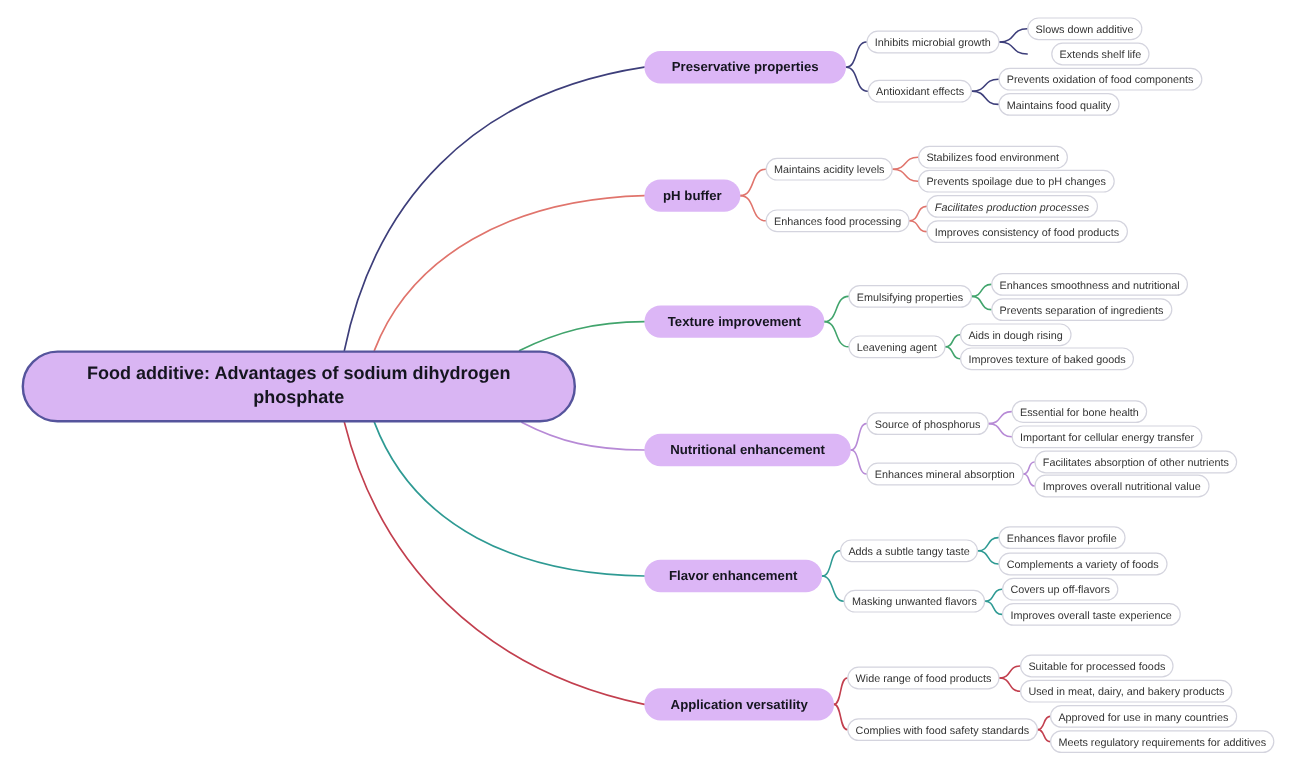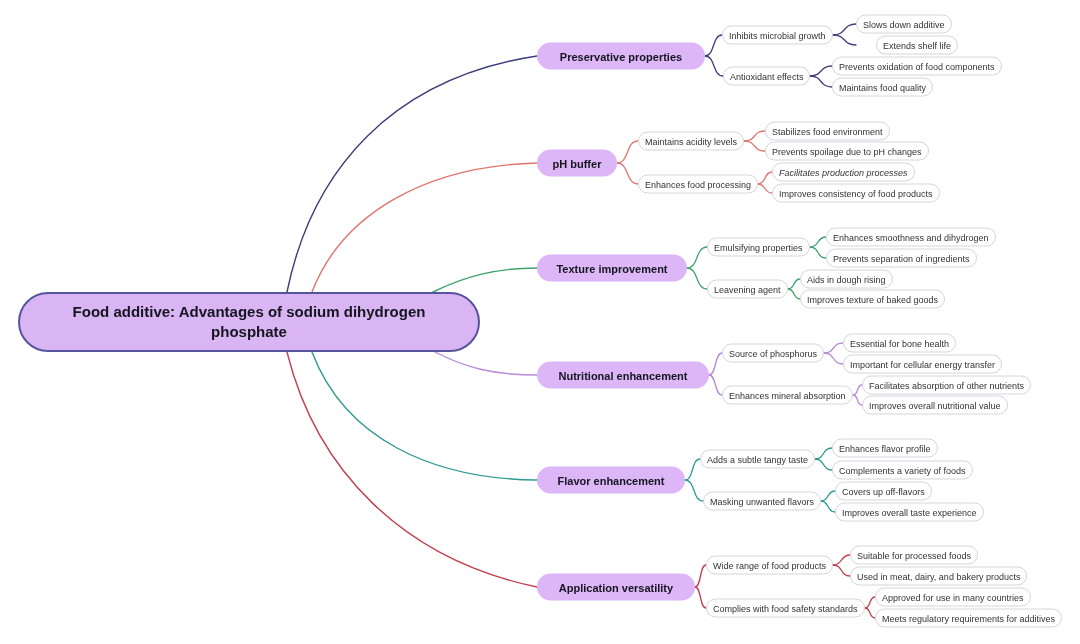--- a/index.html
+++ b/index.html
@@ -134,21 +134,21 @@
   <div class="node branch-node" id="b1" style="left:537px; top:163px; width:80px;">pH buffer</div>
   <div class="node twig-node" id="b1s0" style="left:638px; top:141px;">Maintains acidity levels</div>
   <div class="node twig-node" style="left:765px; top:131px;">Stabilizes food environment</div>
   <div class="node twig-node" style="left:765px; top:151px;">Prevents spoilage due to pH changes</div>
   <div class="node twig-node" id="b1s1" style="left:638px; top:184px;">Enhances food processing</div>
   <div class="node twig-node" style="left:772px; top:172px;font-style:italic;">Facilitates production processes</div>
   <div class="node twig-node" style="left:772px; top:193px;">Improves consistency of food products</div>
 
   <div class="node branch-node" id="b2" style="left:537px; top:268px; width:150px;">Texture improvement</div>
   <div class="node twig-node" id="b2s0" style="left:707px; top:247px;">Emulsifying properties</div>
-  <div class="node twig-node" style="left:826px; top:237px;">Enhances smoothness and dihydrogen</div>
+  <div class="node twig-node" style="left:826px; top:237px;">Enhances smoothness and nutritional</div>
   <div class="node twig-node" style="left:826px; top:258px;">Prevents separation of ingredients</div>
   <div class="node twig-node" id="b2s1" style="left:707px; top:289px;">Leavening agent</div>
   <div class="node twig-node" style="left:800px; top:279px;">Aids in dough rising</div>
   <div class="node twig-node" style="left:800px; top:299px;">Improves texture of baked goods</div>
 
   <div class="node branch-node" id="b3" style="left:537px; top:375px; width:172px;">Nutritional enhancement</div>
   <div class="node twig-node" id="b3s0" style="left:722px; top:353px;">Source of phosphorus</div>
   <div class="node twig-node" style="left:843px; top:343px;">Essential for bone health</div>
   <div class="node twig-node" style="left:843px; top:364px;">Important for cellular energy transfer</div>
   <div class="node twig-node" id="b3s1" style="left:722px; top:395px;">Enhances mineral absorption</div>

